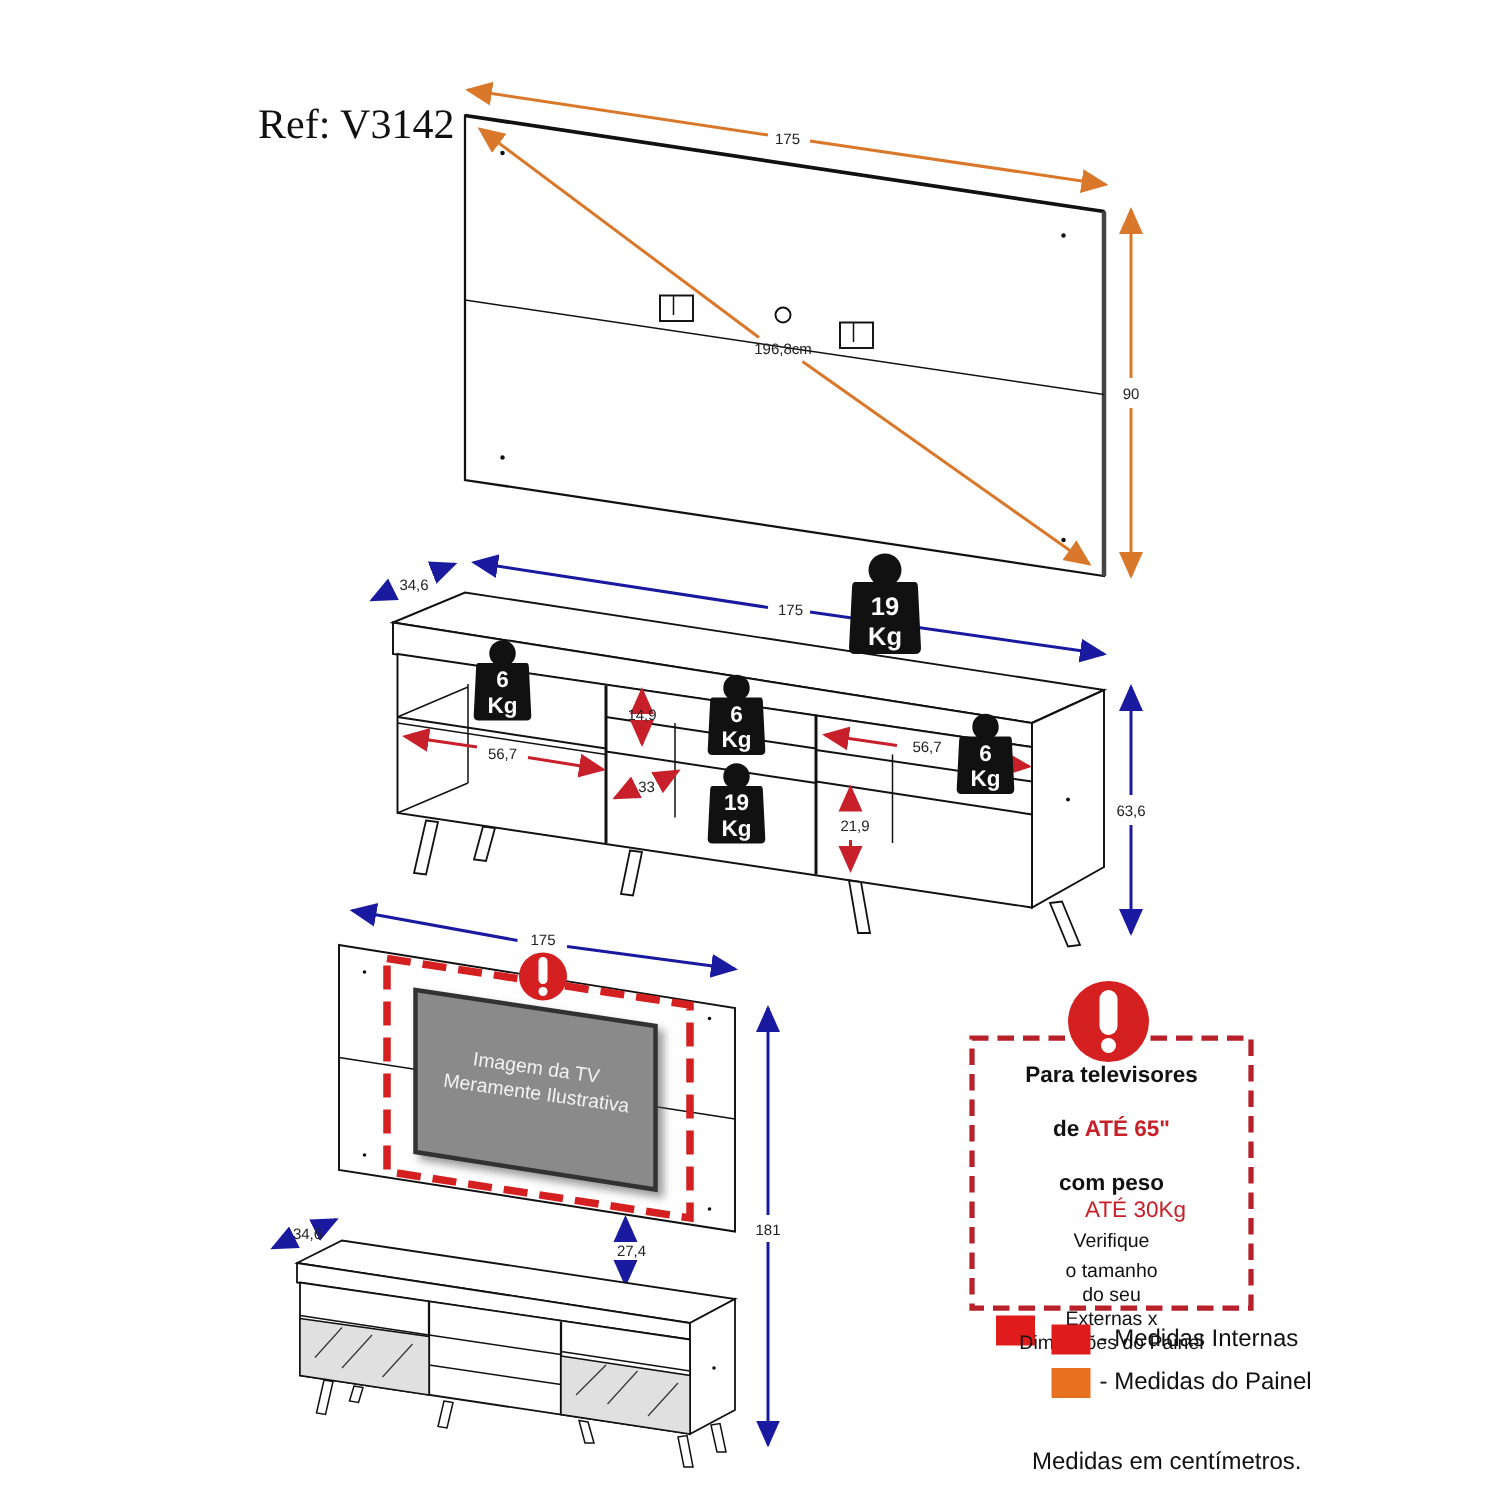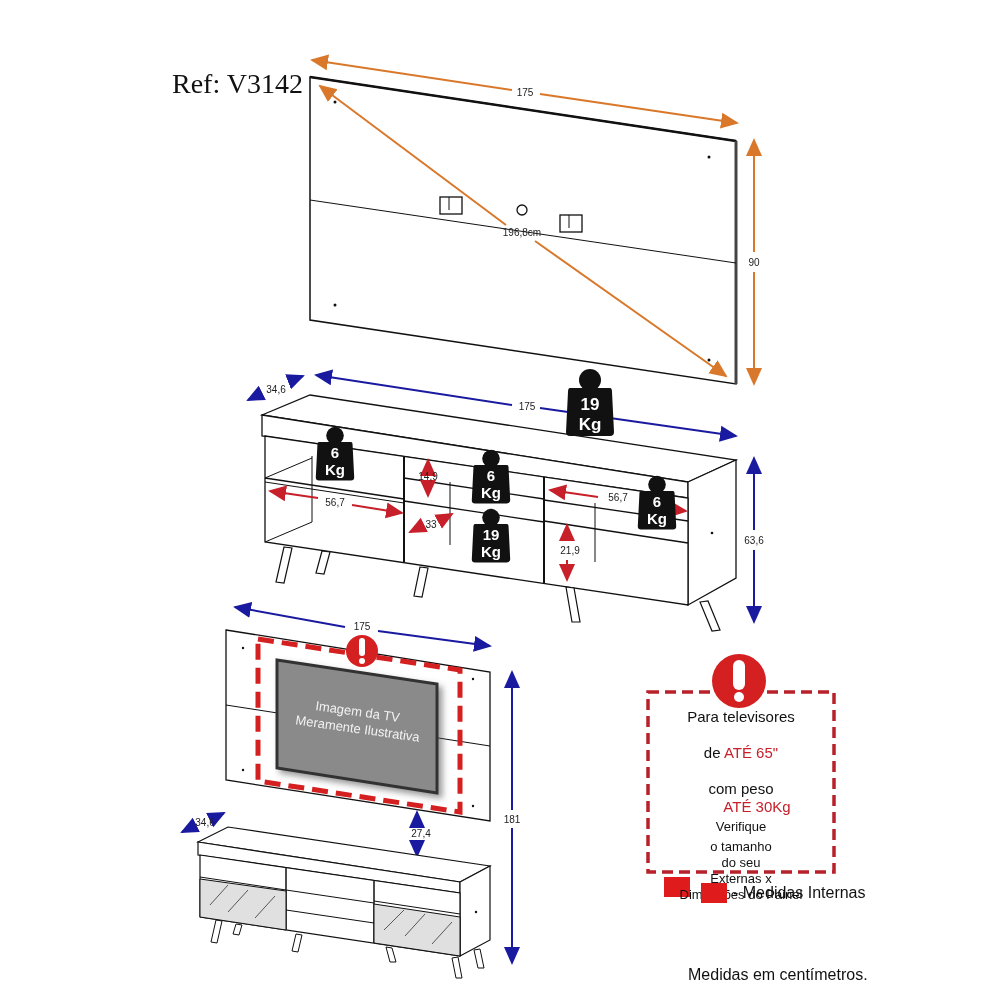--- a/index.html
+++ b/index.html
@@ -1,20 +1,20 @@
 <!DOCTYPE html>
 <html><head>
 <meta charset="utf-8">
 <style>
   html, body { margin:0; padding:0; background:#ffffff; }
   body { width:1000px; height:1000px; position:relative; overflow:hidden; font-family:"Liberation Sans", sans-serif; }
   #canvas { position:absolute; left:0; top:0; width:1000px; height:1000px; }
   .ref-title { position:absolute; left:172px; top:24px; font-size:28px; color:#111; font-family:Liberation Serif, serif;margin-top:44px; }
   .notice { position:absolute; left:648px; top:690px; width:186px; height:180px; text-align:center; font-family:"Liberation Sans", sans-serif; }
-  .notice .l1 { font-size:15px; font-weight:normal; color:#111; line-height:18px; margin-top:18px; }
+  .notice .l1 { font-size:15px; font-weight:bold; color:#111; line-height:18px; margin-top:18px; }
   .notice .red { color:#c8202a; }
   .notice .l4 { font-size:15px; color:#c8202a; line-height:18px;padding-left:32px; }
   .notice .small { font-size:13px; font-weight:normal; color:#111; line-height:16px; margin-top:3px; }
   .legend { position:absolute; left:660px; top:878px; font-family:"Liberation Sans", sans-serif; }
   .legend-item { display:flex; align-items:center; height:29px;padding-left:41px; }
   .swatch { width:26px; height:20px; margin-right:6px; }
   .legend-label { font-size:16px; color:#111; }
   .units { position:absolute; left:688px; top:966px; font-size:16px; color:#111; font-family:"Liberation Sans", sans-serif; }
   svg text { font-family:"Liberation Sans", sans-serif; }
 </style>
@@ -245,15 +245,19 @@
   <div class="small" style="margin-top:0">do seu</div>
   <div class="small" style="margin-top:0">Externas x</div>
   <div class="small" style="margin-top:0">Dimensões do Painel</div>
 </div>
 
 <div class="legend">
   <div class="legend-item">
     <div class="swatch" style="background:#e01b1b"></div>
     <span class="legend-label">- Medidas Internas</span>
   </div>
+  <div class="legend-item">
+    <div class="swatch" style="background:#e8711f"></div>
+    <span class="legend-label">- Medidas do Painel</span>
+  </div>
 </div>
 
 <div class="units">Medidas em centímetros.</div>
 
 </body></html>

